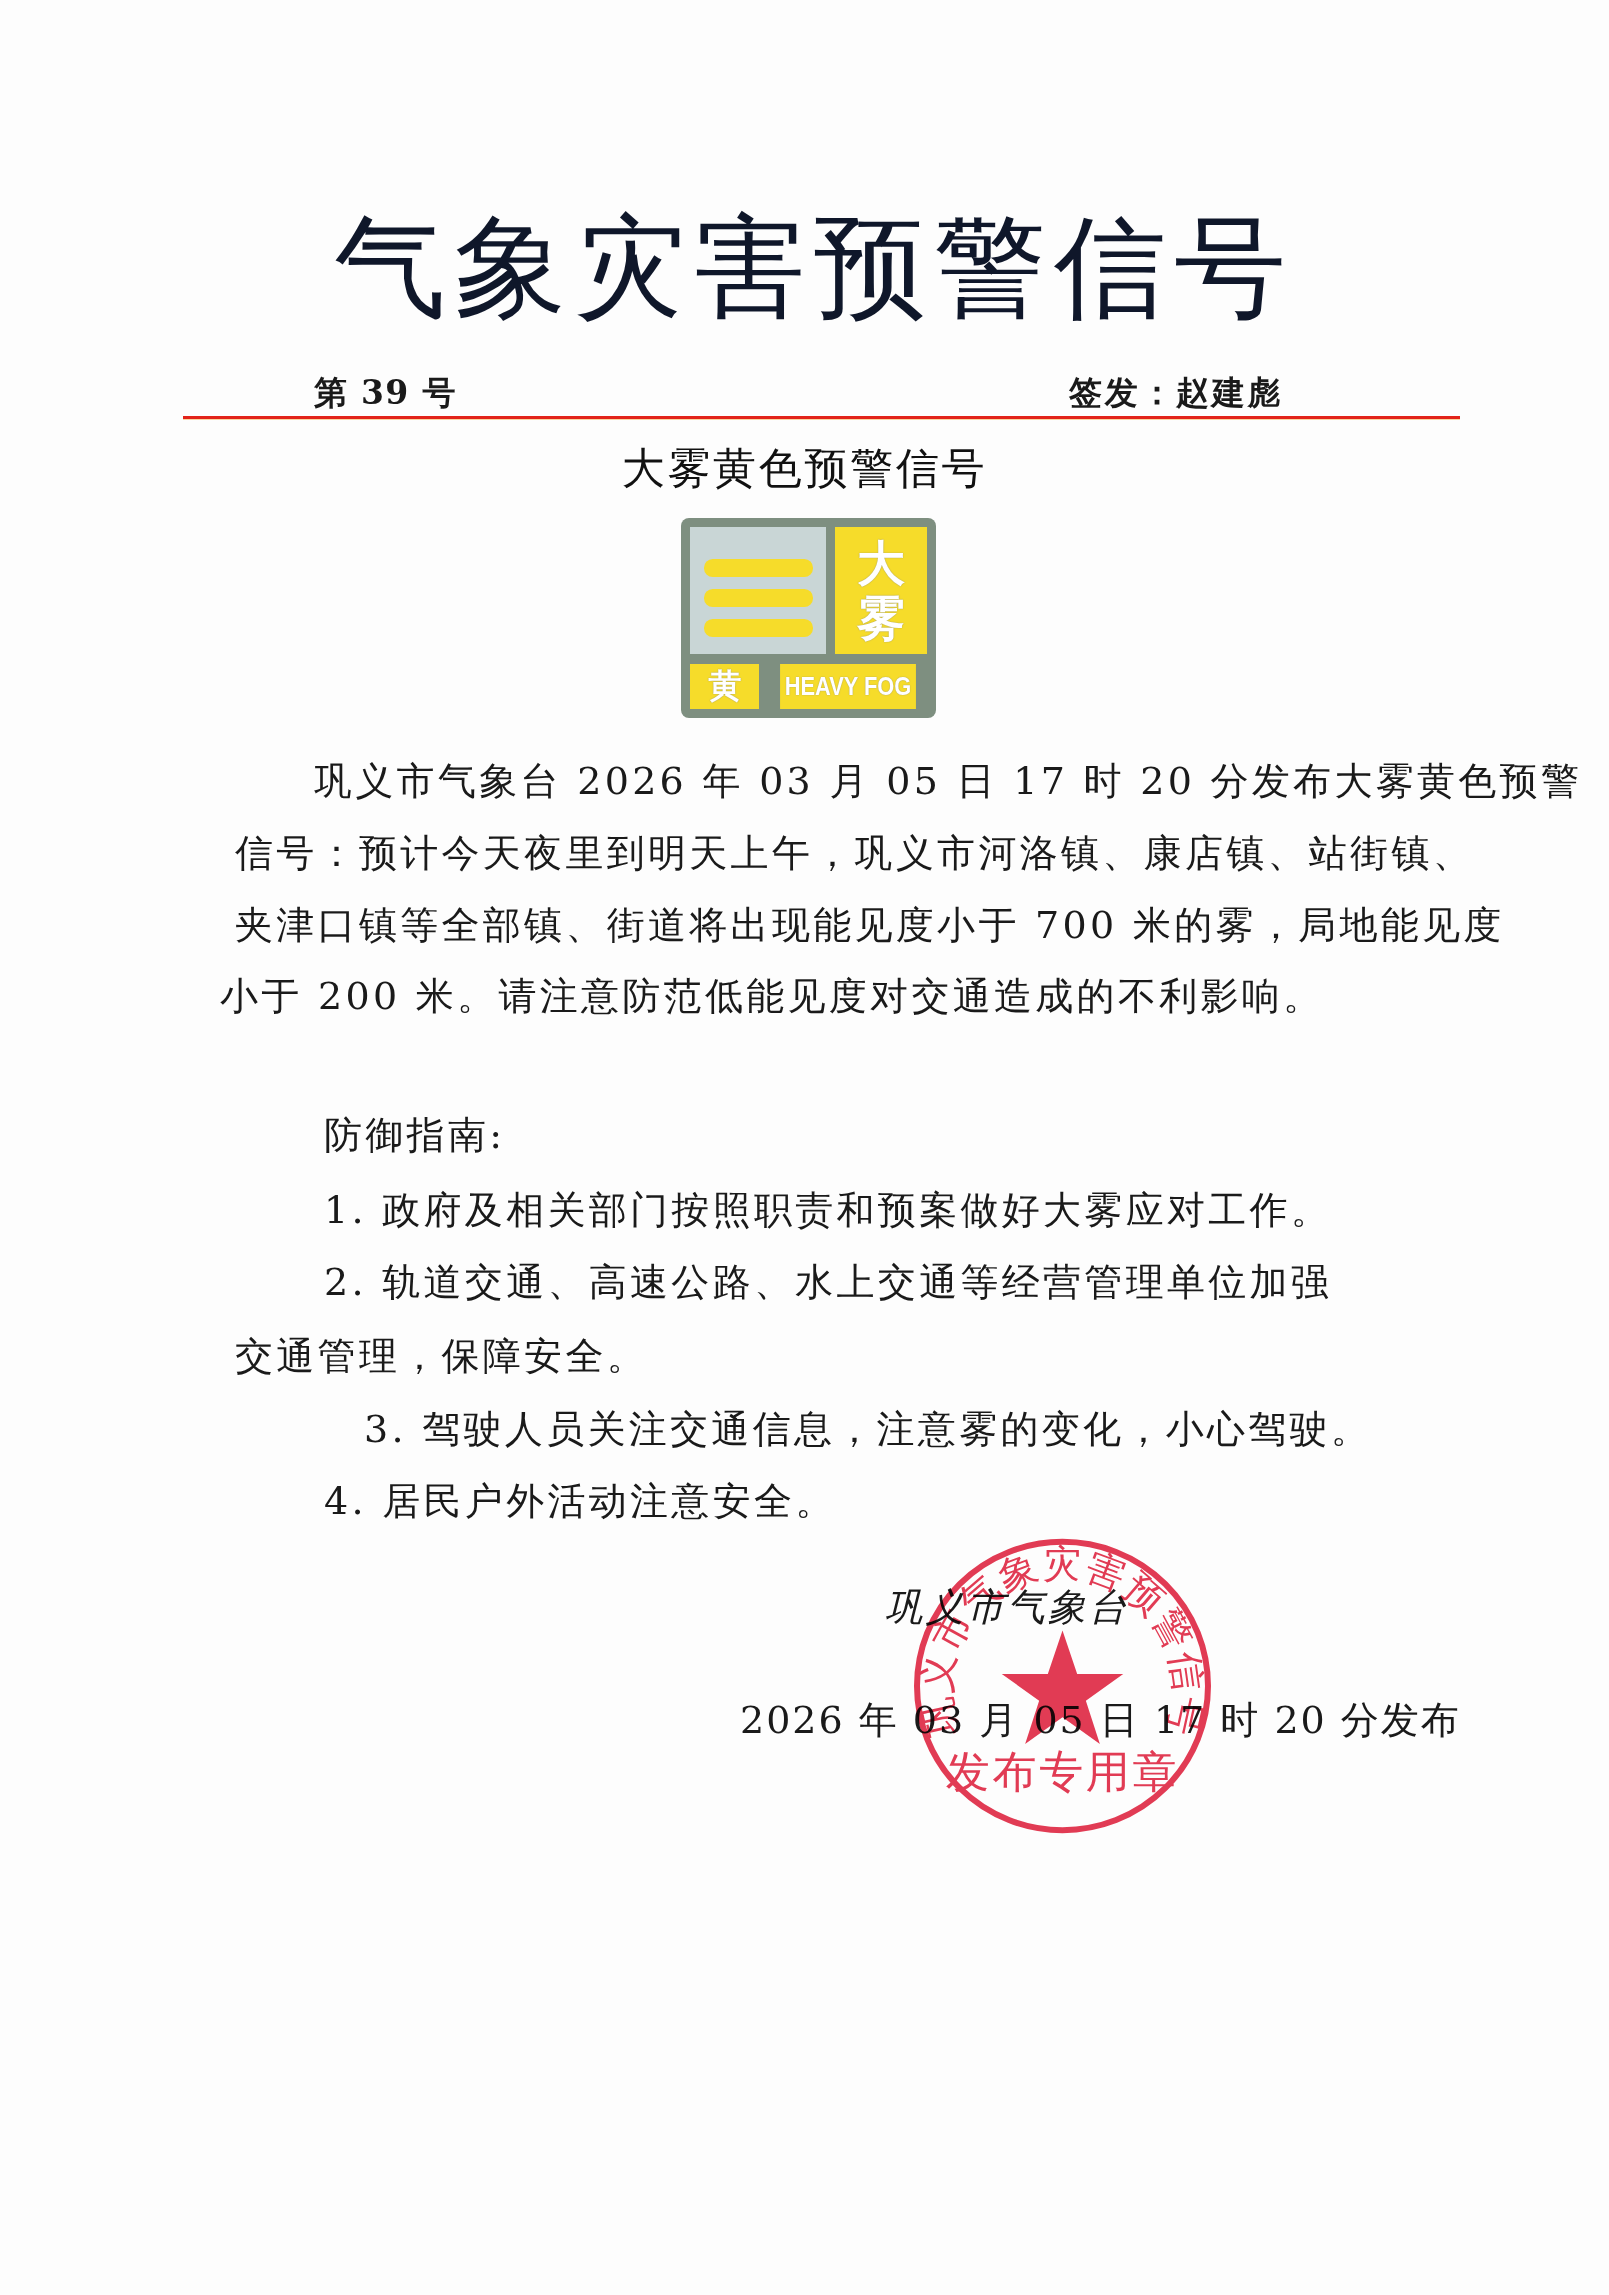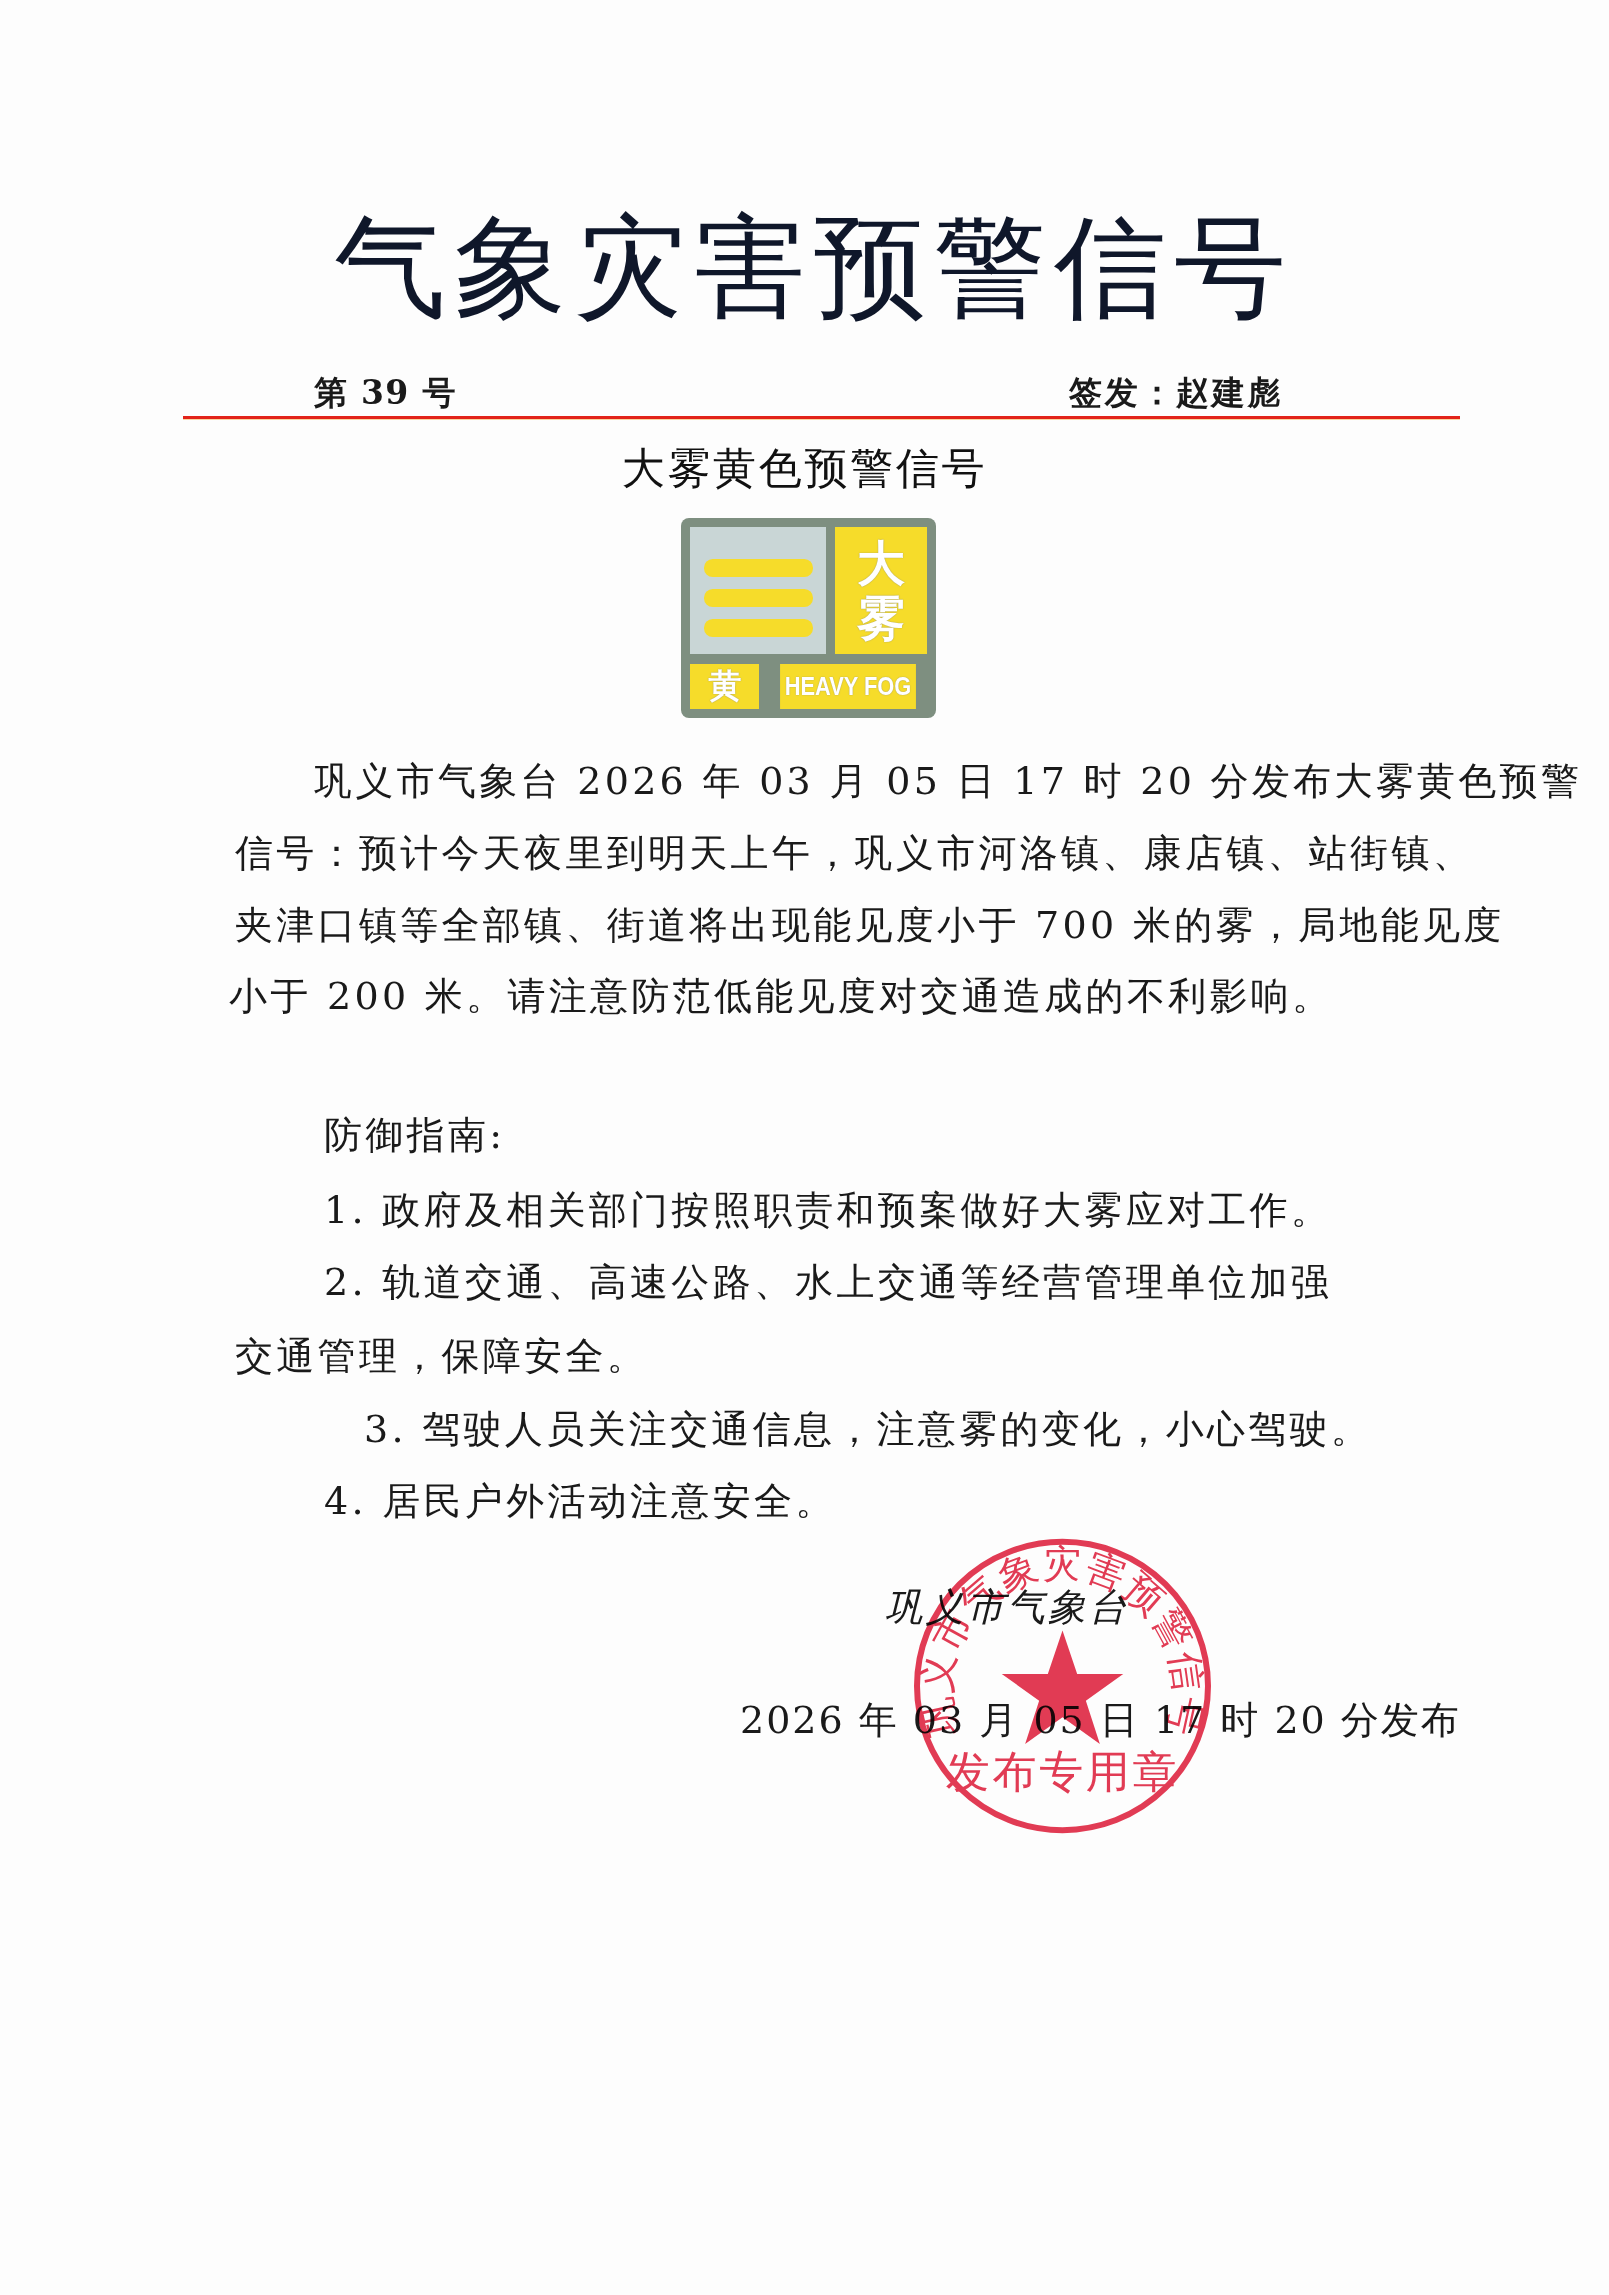--- a/index.html
+++ b/index.html
@@ -134,21 +134,21 @@
     <span>雾</span>
   </div>
   <div class="cell-level">黄</div>
   <div class="cell-name">HEAVY FOG</div>
 </div>
 
 <div>
   <div class="line" style="left:314px; top:758px;">巩义市气象台 2026 年 03 月 05 日 17 时 20 分发布大雾黄色预警</div>
   <div class="line" style="left:235px; top:830px;">信号：预计今天夜里到明天上午，巩义市河洛镇、康店镇、站街镇、</div>
   <div class="line" style="left:235px; top:902px;">夹津口镇等全部镇、街道将出现能见度小于 700 米的雾，局地能见度</div>
-  <div class="line" style="left:229px; top:973px;">小于 200 米。请注意防范低能见度对交通造成的不利影响。</div>
+  <div class="line" style="left:220px; top:973px;">小于 200 米。请注意防范低能见度对交通造成的不利影响。</div>
 </div>
 
 <div>
   <div class="line" style="left:324px; top:1112px;">防御指南:</div>
   <div class="line" style="left:324px; top:1187px;">1. 政府及相关部门按照职责和预案做好大雾应对工作。</div>
   <div class="line" style="left:324px; top:1259px;">2. 轨道交通、高速公路、水上交通等经营管理单位加强</div>
   <div class="line" style="left:235px; top:1333px;">交通管理，保障安全。</div>
   <div class="line" style="left:324px; top:1406px;margin-left:40px;">3. 驾驶人员关注交通信息，注意雾的变化，小心驾驶。</div>
   <div class="line" style="left:324px; top:1478px;">4. 居民户外活动注意安全。</div>
 </div>

